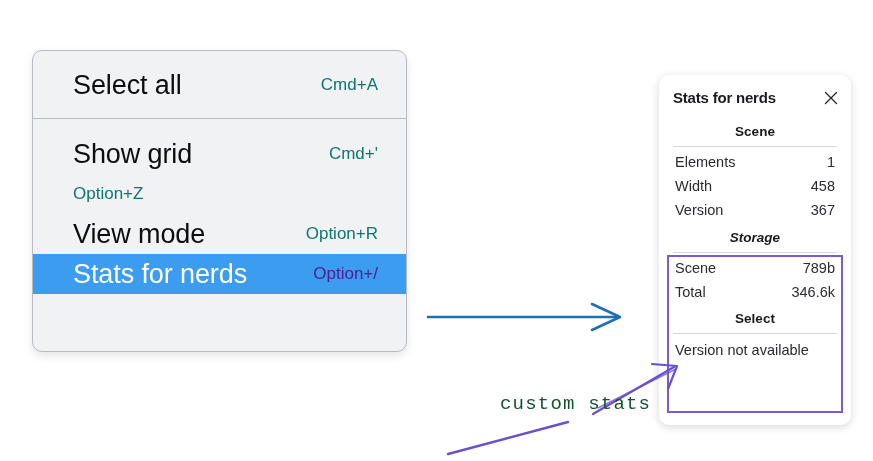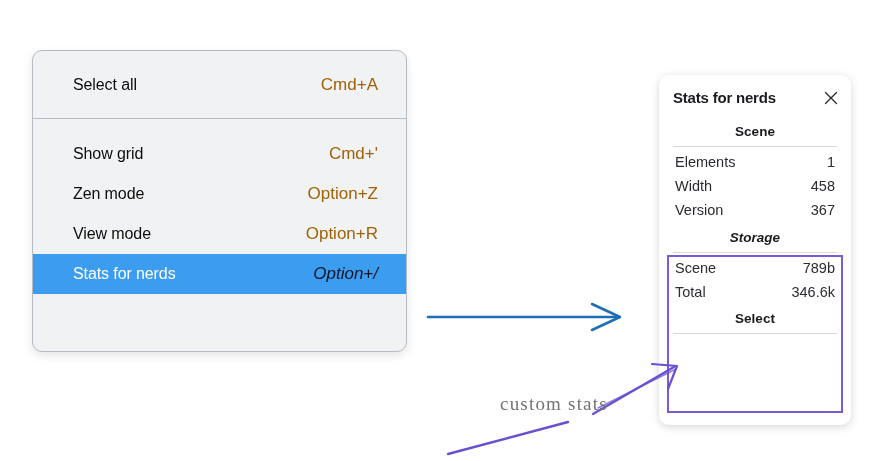--- a/index.html
+++ b/index.html
@@ -42,33 +42,33 @@
 
   .menu-row {
     display: flex;
     align-items: center;
     justify-content: space-between;
     height: 40px;
     padding: 0 28px 0 40px;
     box-sizing: border-box;
   }
   .menu-label {
-    font-size: 16px;
+    font-size: 27px;
     color: #0d0d0d;
     letter-spacing: -0.1px;
     white-space: nowrap;
   }
   .menu-shortcut {
     font-size: 17px;
-    color: #a16207;
+    color: #0f766e;
     white-space: nowrap;
   }
   .menu-row.selected { background: #3b9cf0; }
   .menu-row.selected .menu-label { color: #ffffff; }
-  .menu-row.selected .menu-shortcut { color: #0f172a; font-style: italic; }
+  .menu-row.selected .menu-shortcut { color: #4c1d95; }
 
   
   #stats-panel {
     position: absolute;
     left: 659px;
     top: 75px;
     width: 192px;
     height: 350px;
     box-sizing: border-box;
     background: #ffffff;
@@ -157,22 +157,22 @@
     left: 440px;
     top: 418px;
     width: 150px;
     height: 42px;
   }
   #custom-stats-label {
     position: absolute;
     left: 500px;
     top: 393px;
     font-size: 19px;
-    color: #737373;
-    font-family: Liberation Serif, serif;
+    color: #14532d;
+    font-family: Liberation Mono, monospace;
     letter-spacing: 1.2px;
     white-space: nowrap;
   }
 </style>
 </head>
 <body>
 
 <div id="context-menu">
 
   <div class="menu-group top">
@@ -183,21 +183,20 @@
   </div>
 
   <div class="menu-divider"></div>
 
   <div class="menu-group bottom">
     <div class="menu-row">
       <span class="menu-label">Show grid</span>
       <span class="menu-shortcut">Cmd+'</span>
     </div>
     <div class="menu-row">
-      <span class="menu-label">Zen mode</span>
       <span class="menu-shortcut">Option+Z</span>
     </div>
     <div class="menu-row">
       <span class="menu-label">View mode</span>
       <span class="menu-shortcut">Option+R</span>
     </div>
     <div class="menu-row selected">
       <span class="menu-label">Stats for nerds</span>
       <span class="menu-shortcut">Option+/</span>
     </div>
@@ -243,20 +242,21 @@
     </div>
     <div class="stat-row">
       <span class="stat-key">Total</span>
       <span class="stat-val">346.6k</span>
     </div>
   </div>
 
   <div class="boxed-content">
     <div class="section-heading" style="padding-top:7px;">Select</div>
     <div class="hr"></div>
+    <div class="version-text">Version not available</div>
   </div>
 </div>
 
 <svg id="blue-arrow" viewBox="0 0 210 42">
   <path d="M8 21 L196 21" stroke="#1f6fb2" stroke-width="2.6" fill="none" stroke-linecap="round"></path>
   <path d="M172 8 L200 21 L172 34" stroke="#1f6fb2" stroke-width="2.6" fill="none" stroke-linecap="round" stroke-linejoin="round"></path>
 </svg>
 
 <svg id="purple-arrow" viewBox="0 0 95 62">
   <path d="M3 56 L84 9" stroke="#6a4fd0" stroke-width="2.2" fill="none" stroke-linecap="round"></path>

